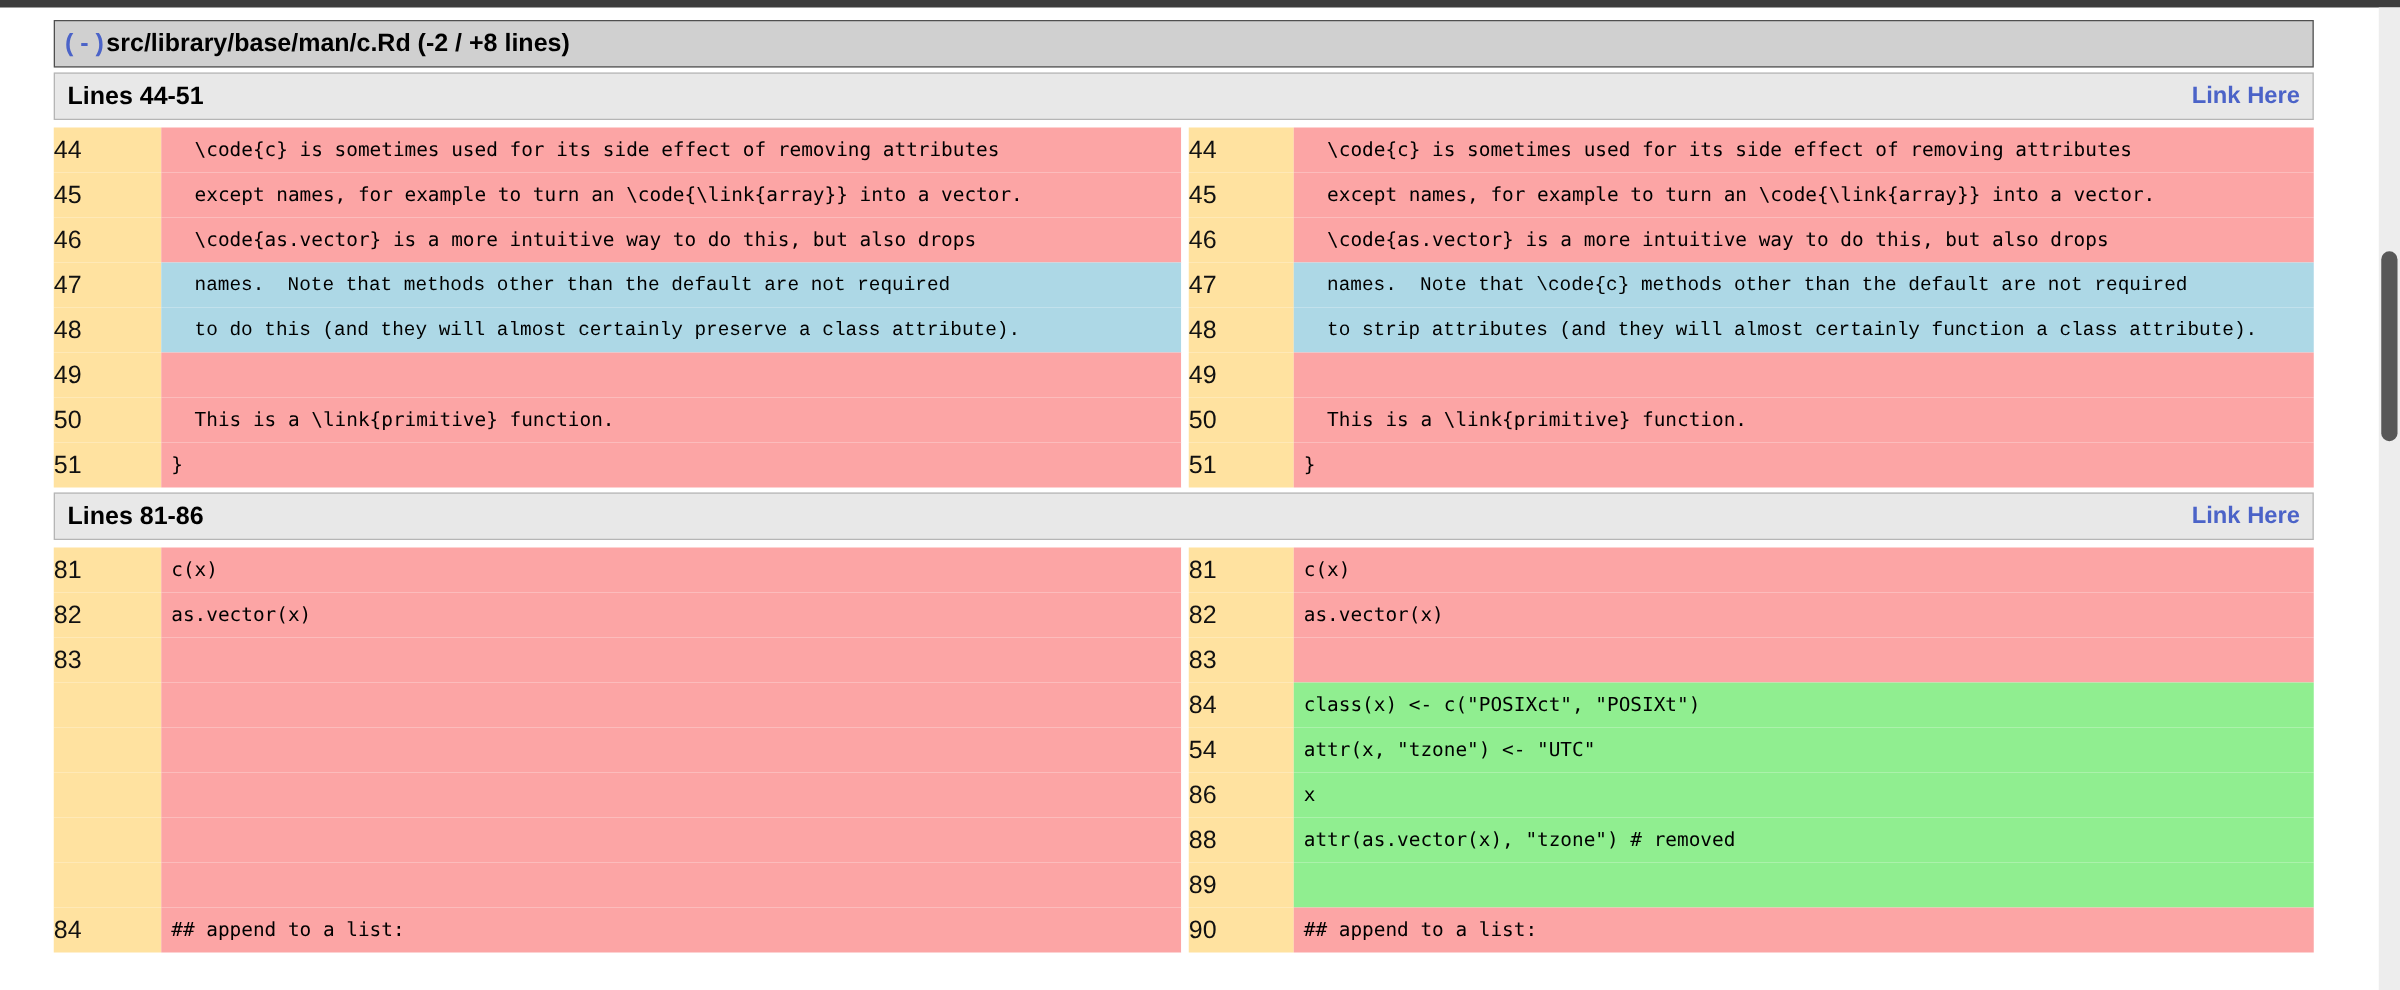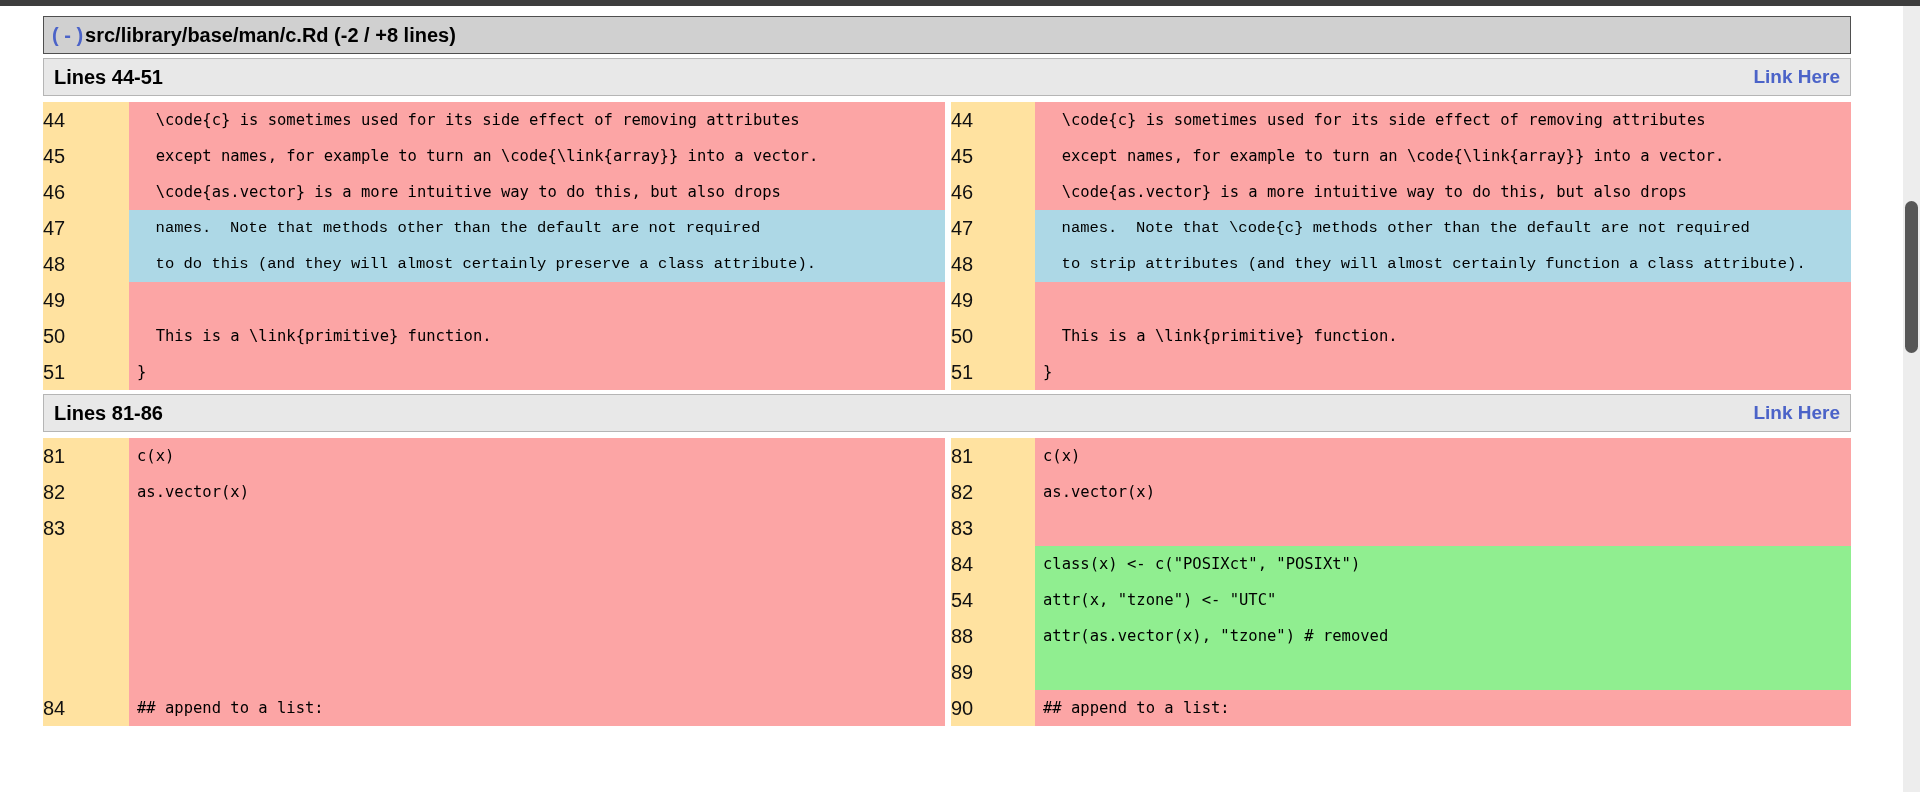--- a/index.html
+++ b/index.html
@@ -163,20 +163,27 @@
             <div class="gutter"></div>
             <div class="code"></div>
             <div class="gap"></div>
             <div class="gutter">54</div>
             <div class="code added">attr(x, "tzone") &lt;- "UTC"</div>
           </div>
           <div class="diff-row">
             <div class="gutter"></div>
             <div class="code"></div>
             <div class="gap"></div>
+            <div class="gutter">86</div>
+            <div class="code added">x</div>
+          </div>
+          <div class="diff-row">
+            <div class="gutter"></div>
+            <div class="code"></div>
+            <div class="gap"></div>
             <div class="gutter">88</div>
             <div class="code added">attr(as.vector(x), "tzone") # removed</div>
           </div>
           <div class="diff-row">
             <div class="gutter"></div>
             <div class="code"></div>
             <div class="gap"></div>
             <div class="gutter">89</div>
             <div class="code added"></div>
           </div>

